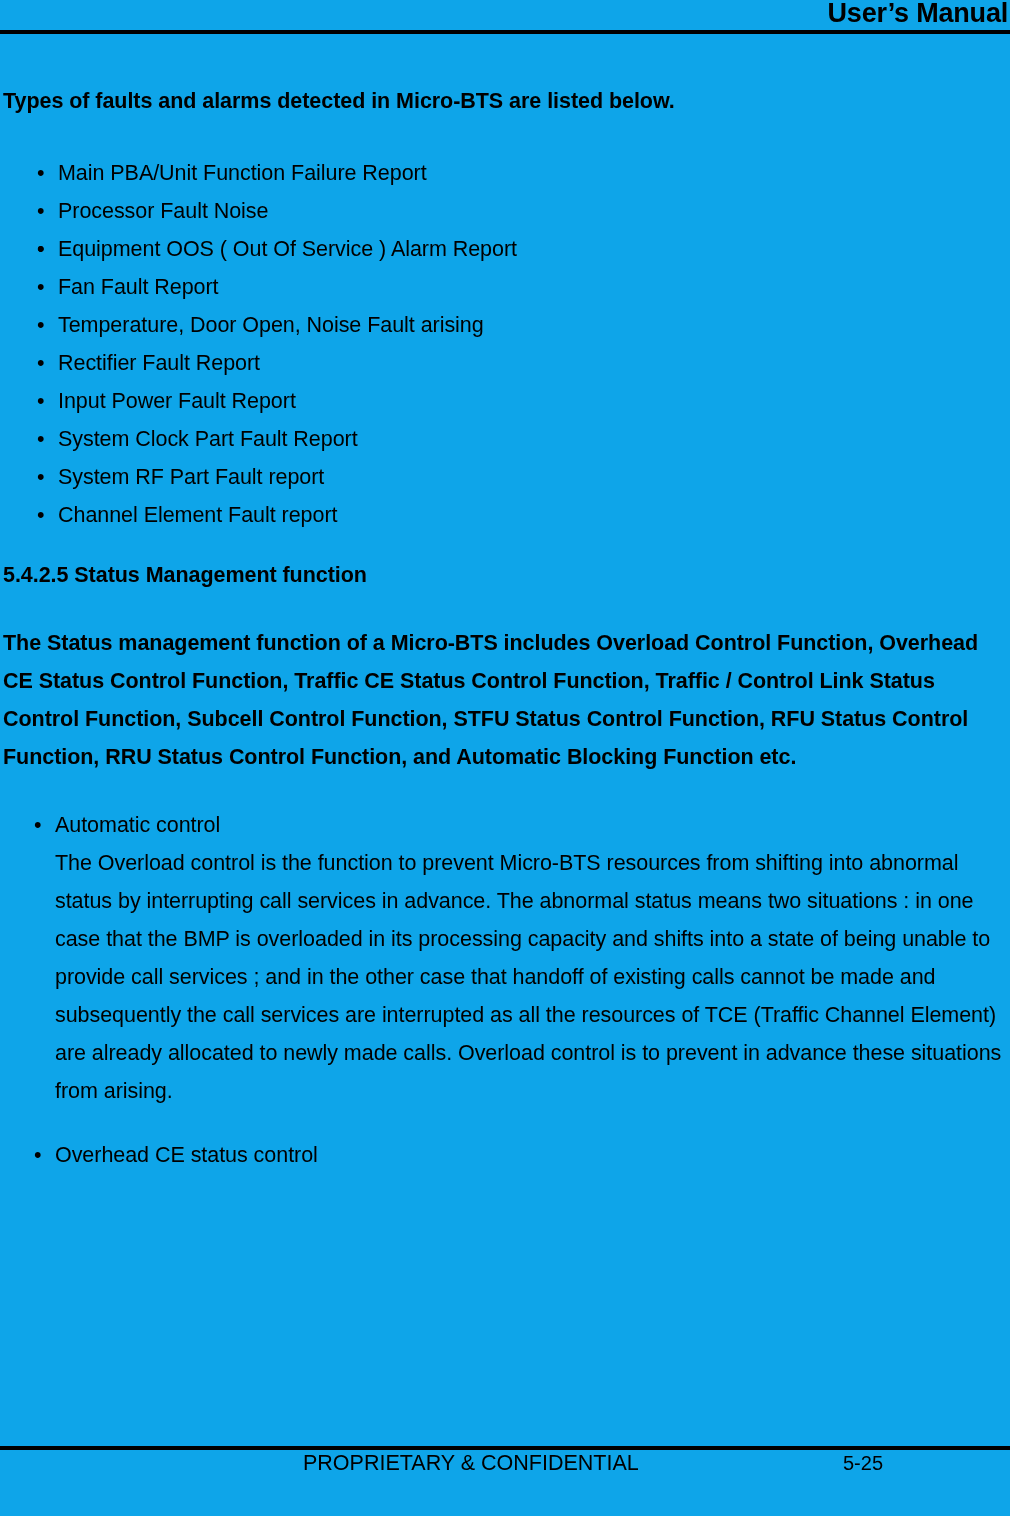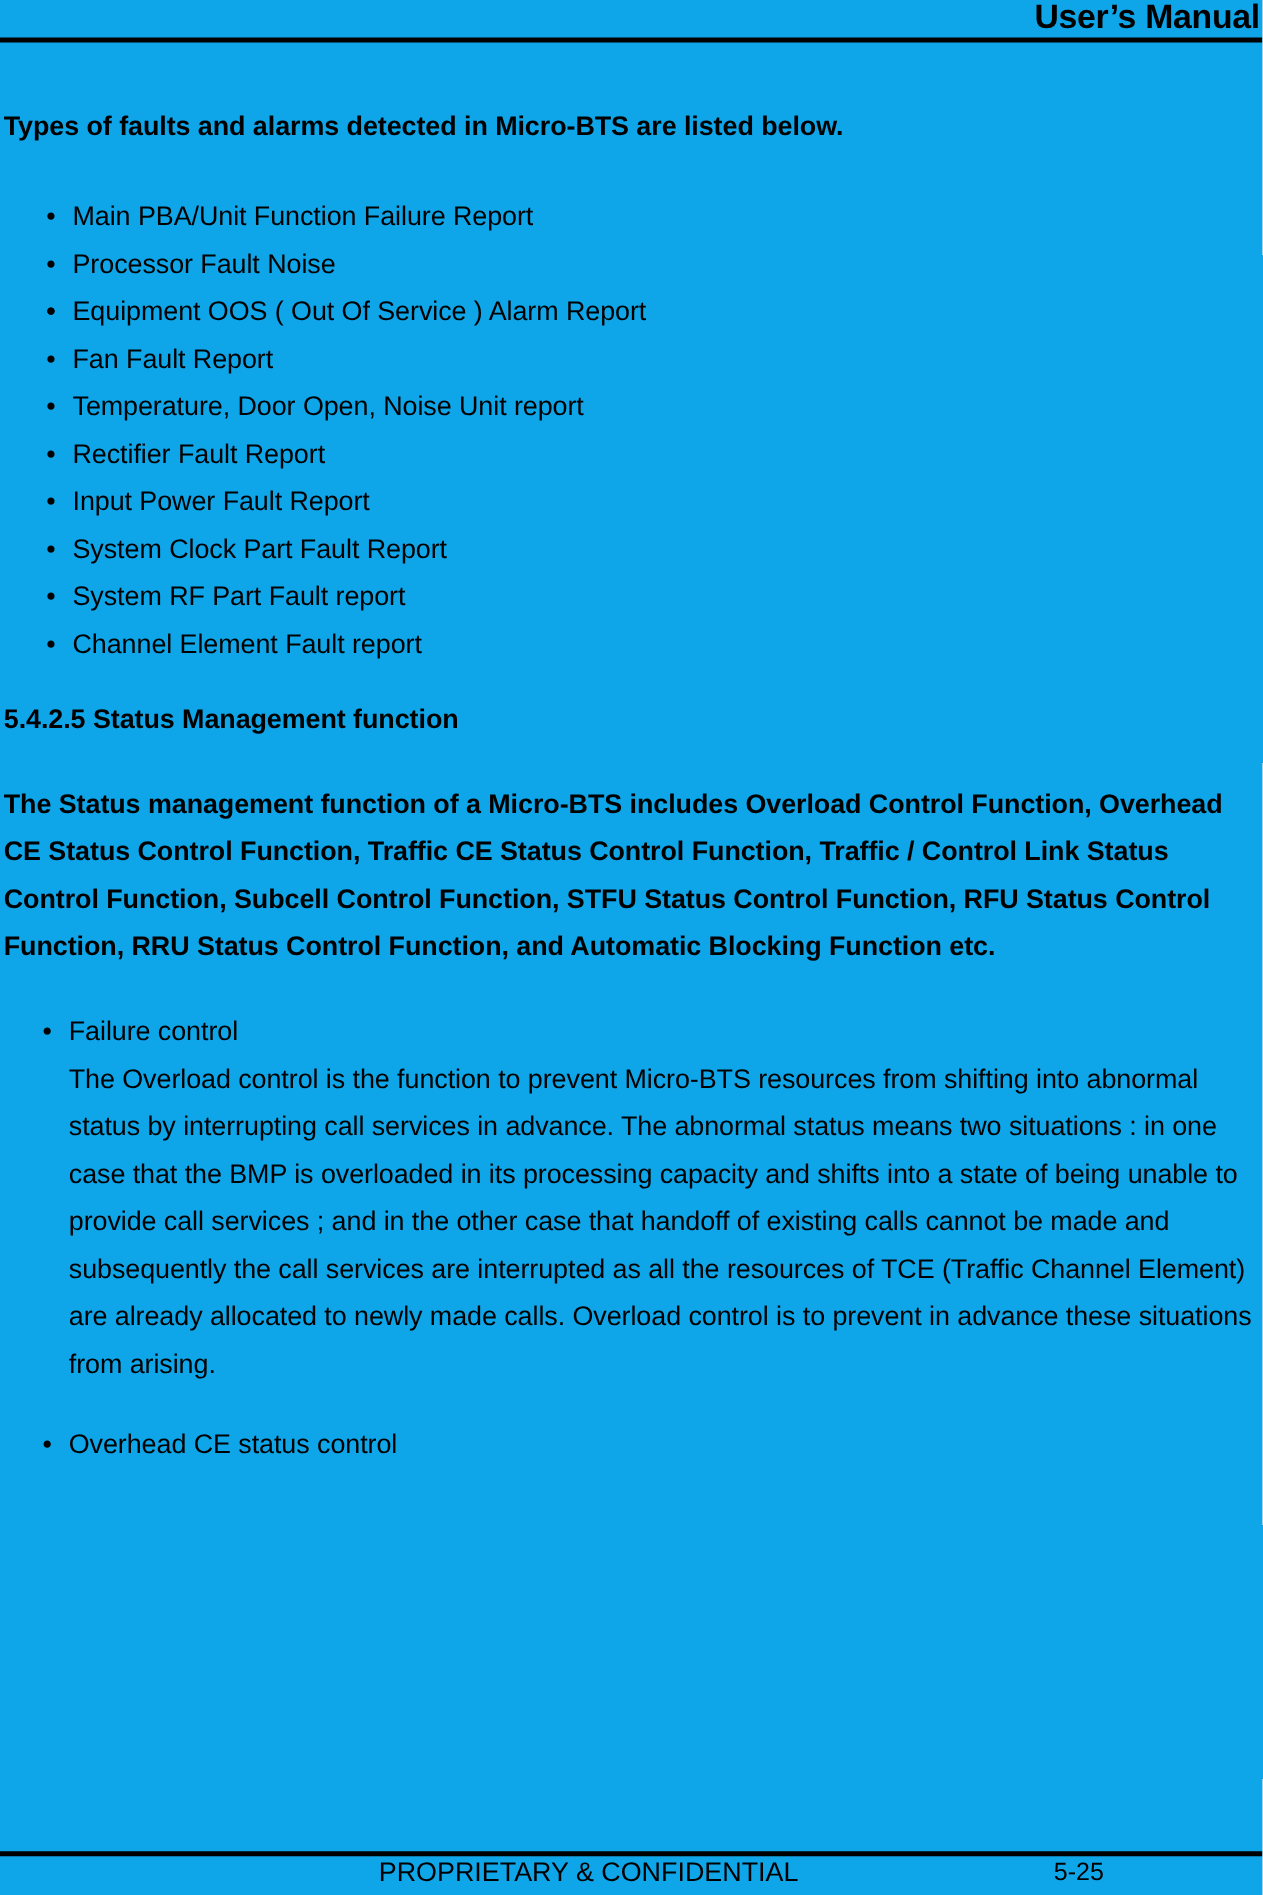--- a/index.html
+++ b/index.html
@@ -115,21 +115,21 @@
     width: 950px;
     text-align: left;
   }
 
   
   .page-footer {
     position: absolute;
     left: 0;
     bottom: 0;
     width: 1010px;
-    height: 35px;
+    height: 70px;
   }
   .footer-rule {
     position: absolute;
     left: 0;
     top: 0;
     width: 1010px;
     height: 4px;
     background: #000000;
   }
   .footer-confidential {
@@ -188,21 +188,21 @@
       <li>
         <span class="bullet-glyph">•</span>
         <span>Equipment OOS ( Out Of Service ) Alarm Report</span>
       </li>
       <li>
         <span class="bullet-glyph">•</span>
         <span>Fan Fault Report</span>
       </li>
       <li>
         <span class="bullet-glyph">•</span>
-        <span>Temperature, Door Open, Noise Unit report</span>
+        <span>Temperature, Door Open, Noise Fault arising</span>
       </li>
       <li>
         <span class="bullet-glyph">•</span>
         <span>Rectifier Fault Report</span>
       </li>
       <li>
         <span class="bullet-glyph">•</span>
         <span>Input Power Fault Report</span>
       </li>
       <li>
@@ -224,21 +224,21 @@
     <h3 class="section-heading">5.4.2.5 Status Management function</h3>
 
     <div class="spacer-30"></div>
 
     <p class="para body-text">The Status management function of a Micro-BTS includes Overload Control Function, Overhead CE Status Control Function, Traffic CE Status Control Function, Traffic / Control Link Status Control Function, Subcell Control Function, STFU Status Control Function, RFU Status Control Function, RRU Status Control Function, and Automatic Blocking Function etc.</p>
 
     <div class="spacer-30"></div>
 
     <div class="bullet-block">
       <span class="bullet-glyph">•</span>
-      <span class="block-title">Failure control</span>
+      <span class="block-title">Automatic control</span>
       <span class="block-body">The Overload control is the function to prevent Micro-BTS resources from shifting into abnormal status by interrupting call services in advance. The abnormal status means two situations : in one case that the BMP is overloaded in its processing capacity and shifts into a state of being unable to provide call services ; and in the other case that handoff of existing calls cannot be made and subsequently the call services are interrupted as all the resources of TCE (Traffic Channel Element) are already allocated to newly made calls. Overload control is to prevent in advance these situations from arising.</span>
     </div>
 
     <div class="spacer-26"></div>
 
     <div class="bullet-block">
       <span class="bullet-glyph">•</span>
       <span class="block-title">Overhead CE status control</span>
     </div>
 

